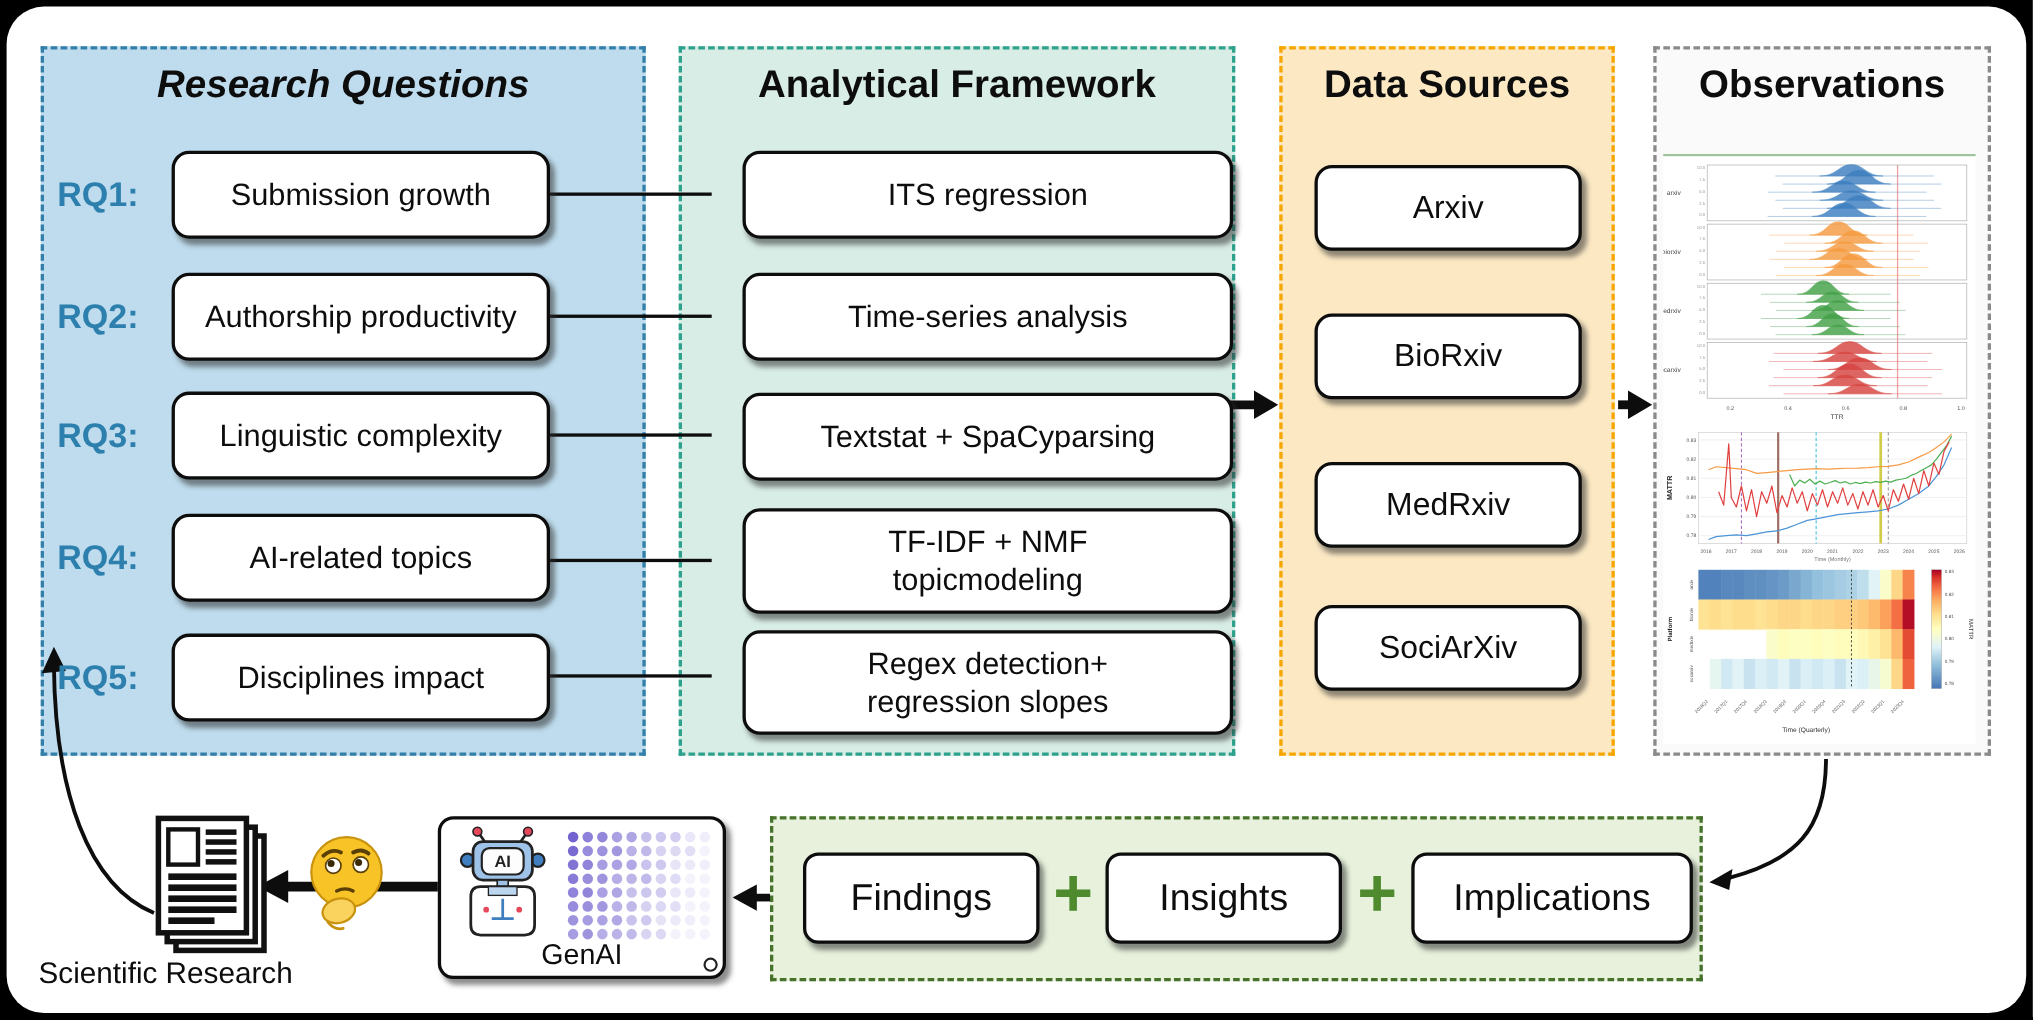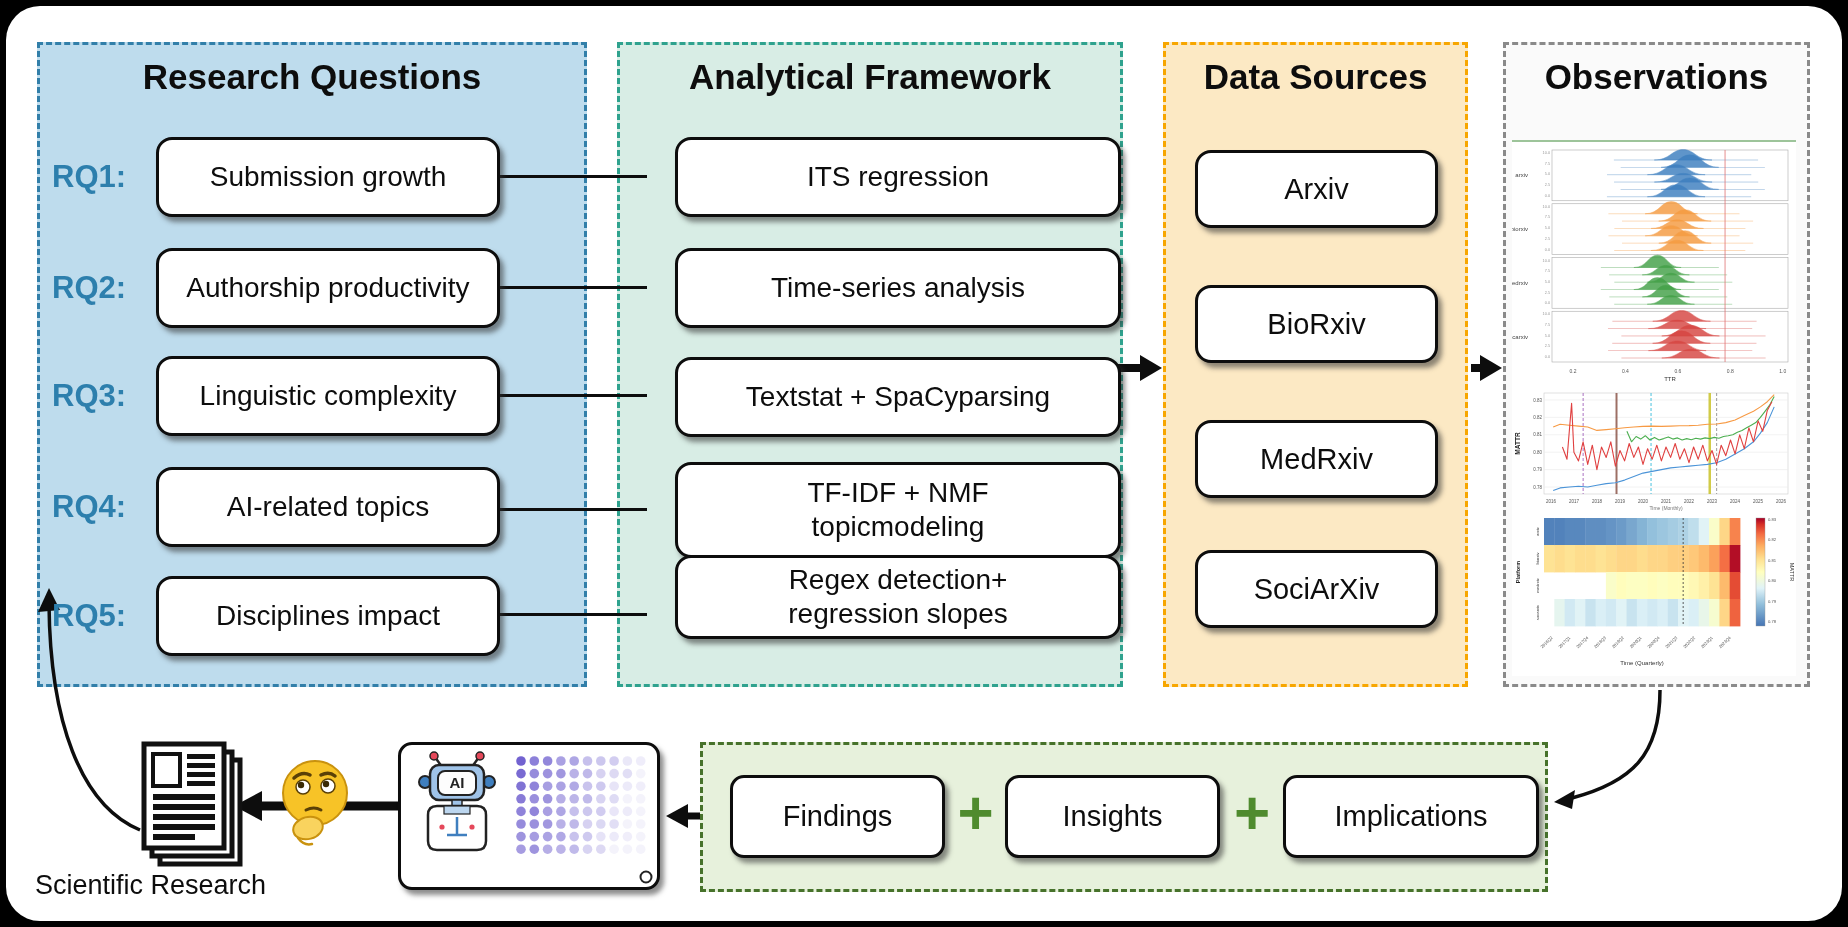--- a/index.html
+++ b/index.html
@@ -1,20 +1,20 @@
 <!DOCTYPE html>
 <html><head>
 <meta charset="utf-8">
 <style>
   html,body{margin:0;padding:0;}
   body{width:1848px;height:927px;background:#000;font-family:"Liberation Sans",sans-serif;position:relative;overflow:hidden;}
   .canvas{position:absolute;left:6px;top:6px;width:1836px;height:915px;background:#fff;border-radius:34px;z-index:0;}
 
   .panel{position:absolute;top:42px;height:645px;box-sizing:border-box;border:3px dashed;z-index:1;}
-  #p-rq{left:37px;width:550px;background:#bedced;border-color:#327fa9;}
+  #p-rq{left:37px;width:550px;background:#bedced;border-color:#327fa9;font-style:italic;}
   #p-af{left:617px;width:506px;background:#d8ede5;border-color:#2fa28e;}
   #p-ds{left:1163px;width:305px;background:#fce9c4;border-color:#f7a600;}
   #p-ob{left:1503px;width:307px;background:#fafafa;border-color:#8a8a8a;}
   .panel-title{position:absolute;top:12px;left:0;right:0;text-align:center;font-size:35px;font-weight:bold;color:#0d0d0d;}
 
   .node{position:absolute;box-sizing:border-box;background:#fff;border:3px solid #0d0d0d;border-radius:16px;
         display:flex;align-items:center;justify-content:center;text-align:center;font-size:28px;color:#0d0d0d;
         box-shadow:4px 5px 5px rgba(50,50,50,.55);white-space:pre-line;line-height:1.2;z-index:3;}
   .rq-box{left:156px;width:344px;height:80px;}
   .af-box{left:647px;width:446px;margin-left:28px;}
@@ -22,21 +22,21 @@
 
   .rql{position:absolute;left:52px;width:100px;height:80px;display:flex;align-items:center;
        font-weight:bold;font-size:31px;color:#2d7fad;z-index:3;}
   .conn{position:absolute;left:500px;width:147px;height:3px;background:#0d0d0d;z-index:2;}
 
   #obs-card{position:absolute;left:1512px;top:140px;width:284px;height:534px;background:#fff;border-top:2px solid #9dc49a;z-index:3;}
   #obs-card svg{display:block;}
 
   #synth{position:absolute;left:700px;top:742px;width:848px;height:150px;box-sizing:border-box;
          background:#e7f1dc;border:3px dashed #47722b;z-index:1;}
-  .synth-node{top:775px;height:83px;border-radius:14px;font-size:29px;}
+  .synth-node{top:775px;height:83px;border-radius:14px;font-size:34px;}
   .plus{position:absolute;top:771px;height:83px;display:flex;align-items:center;justify-content:center;
         font-size:62px;font-weight:bold;color:#4f8b2e;z-index:3;}
 
   #genai-box{left:398px;top:742px;width:262px;height:148px;border-radius:14px;display:block;padding-left:22px;}
   #genai-label{position:absolute;left:0;right:0;bottom:4px;text-align:center;font-size:26px;color:#0d0d0d;}
   #sci-label{position:absolute;left:35px;top:870px;width:310px;text-align:left;font-size:27px;color:#0d0d0d;z-index:3;}
 
   #arrows{position:absolute;left:0;top:0;z-index:2;pointer-events:none;}
   .icon-abs{position:absolute;z-index:4;}
 </style>
@@ -74,21 +74,21 @@
 <div class="conn" style="top:286px"></div>
 <div class="conn" style="top:394px"></div>
 <div class="conn" style="top:508px"></div>
 <div class="conn" style="top:613px"></div>
 
 <div class="node af-box" style="top:137px;height:80px">ITS regression</div>
 <div class="node af-box" style="top:248px;height:80px">Time-series analysis</div>
 <div class="node af-box" style="top:357px;height:80px">Textstat + SpaCyparsing</div>
 <div class="node af-box" style="top:462px;height:96px">TF-IDF + NMF
 topicmodeling</div>
-<div class="node af-box" style="top:555px;height:84px">Regex detection+
+<div class="node af-box" style="top:573px;height:95px">Regex detection+
 regression slopes</div>
 
 <div class="node ds-box" style="top:150px">Arxiv</div>
 <div class="node ds-box" style="top:285px">BioRxiv</div>
 <div class="node ds-box" style="top:420px">MedRxiv</div>
 <div class="node ds-box" style="top:550px">SociArXiv</div>
 
 <div id="obs-card">
   <svg id="ridge-svg" width="284" height="244">
       <rect x="40" y="8" width="236" height="50.75" fill="#fff" stroke="#aaa" stroke-width="0.6"></rect>
@@ -426,20 +426,21 @@
       <circle cx="21.3" cy="96.2" r="4.8" fill="#6a5acd" opacity="0.65"></circle>
       <circle cx="34.6" cy="96.2" r="4.8" fill="#6a5acd" opacity="0.49"></circle>
       <circle cx="47.900000000000006" cy="96.2" r="4.8" fill="#6a5acd" opacity="0.46"></circle>
       <circle cx="61.2" cy="96.2" r="4.8" fill="#6a5acd" opacity="0.42"></circle>
       <circle cx="74.5" cy="96.2" r="4.8" fill="#6a5acd" opacity="0.26"></circle>
       <circle cx="87.80000000000001" cy="96.2" r="4.8" fill="#6a5acd" opacity="0.23"></circle>
       <circle cx="101.10000000000001" cy="96.2" r="4.8" fill="#6a5acd" opacity="0.07"></circle>
       <circle cx="114.4" cy="96.2" r="4.8" fill="#6a5acd" opacity="0.07"></circle>
       <circle cx="127.7" cy="96.2" r="4.8" fill="#6a5acd" opacity="0.07"></circle>
     </svg>
+  <div id="genai-label">GenAI</div>
   <svg class="icon-abs" style="right:3px;bottom:2px" width="16" height="16">
     <circle cx="8" cy="8" r="5.5" fill="#fff" stroke="#222" stroke-width="2"></circle>
   </svg>
 </div>
 
 <svg class="icon-abs" style="left:276px;top:752px" width="80" height="100" viewBox="0 0 80 100">
   <circle cx="39" cy="41" r="32" fill="#f7c327" stroke="#c9920e" stroke-width="2"></circle>
   <path d="M18 26 q8 -7 16 -3" fill="none" stroke="#5a4007" stroke-width="3.5" stroke-linecap="round"></path>
   <path d="M45 23 q8 -4 14 1" fill="none" stroke="#5a4007" stroke-width="3.5" stroke-linecap="round"></path>
   <circle cx="27" cy="35" r="7" fill="#fff" stroke="#5a4007" stroke-width="1.5"></circle>

